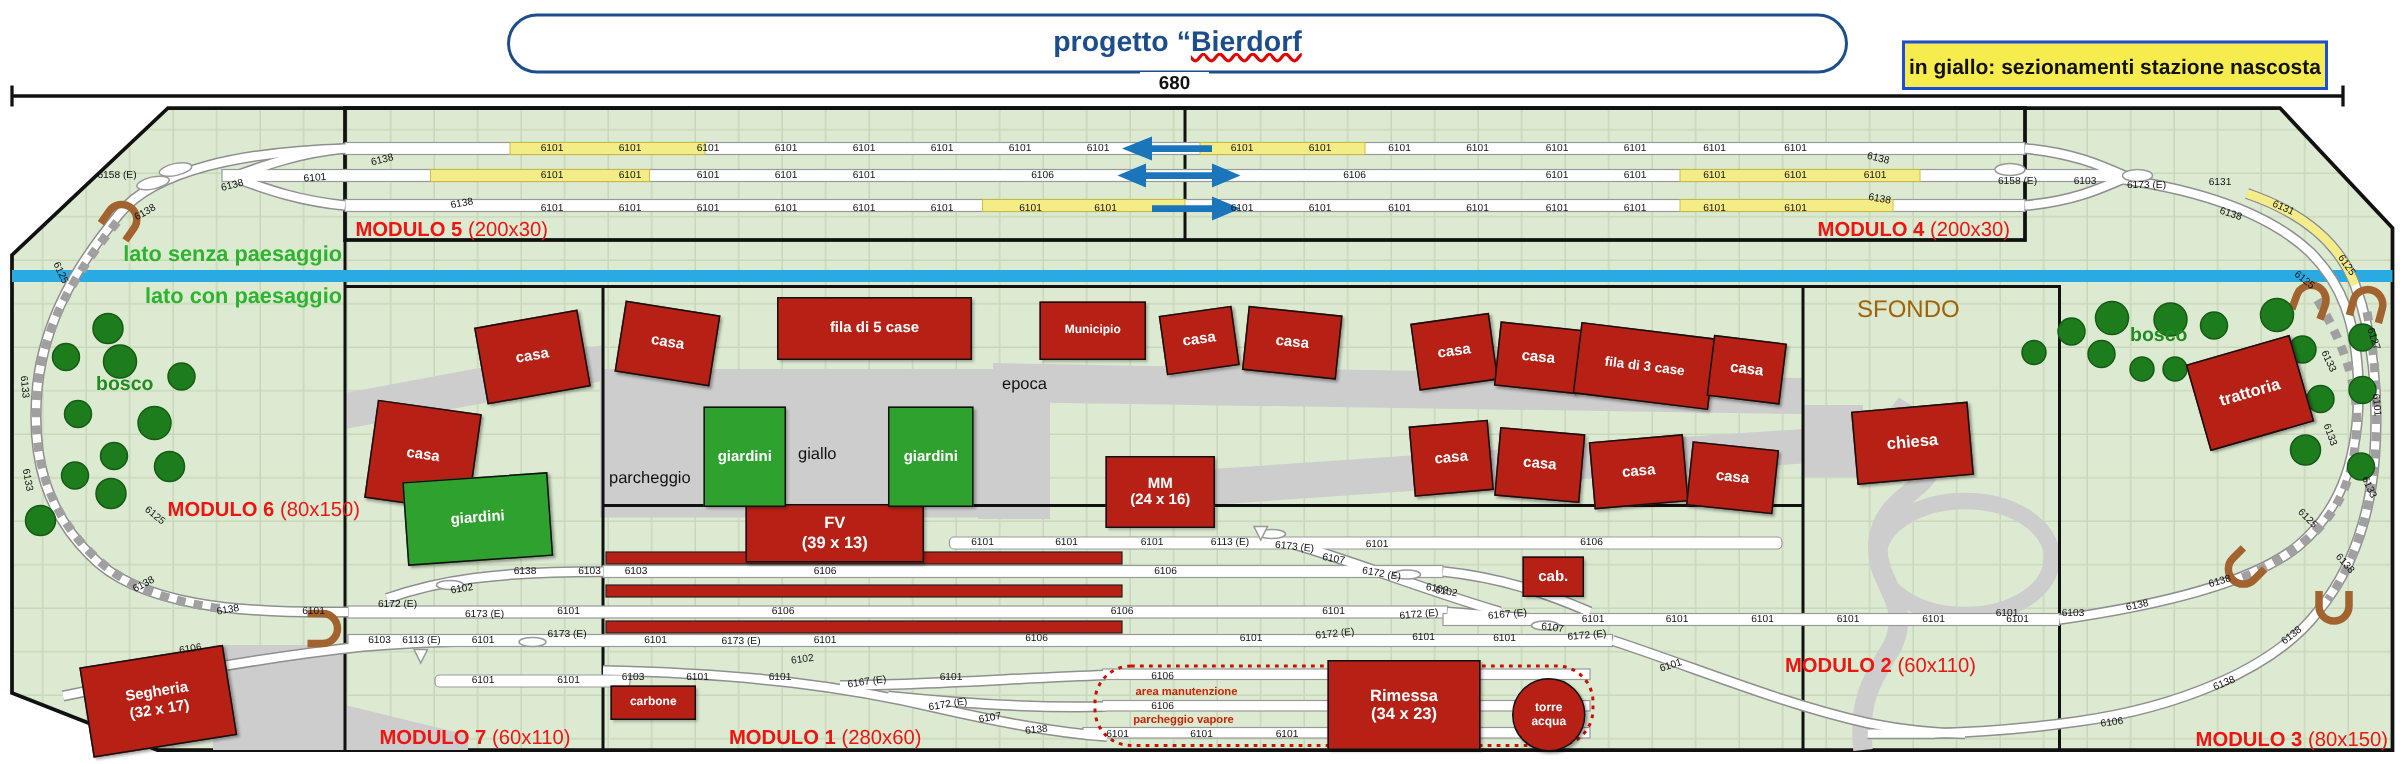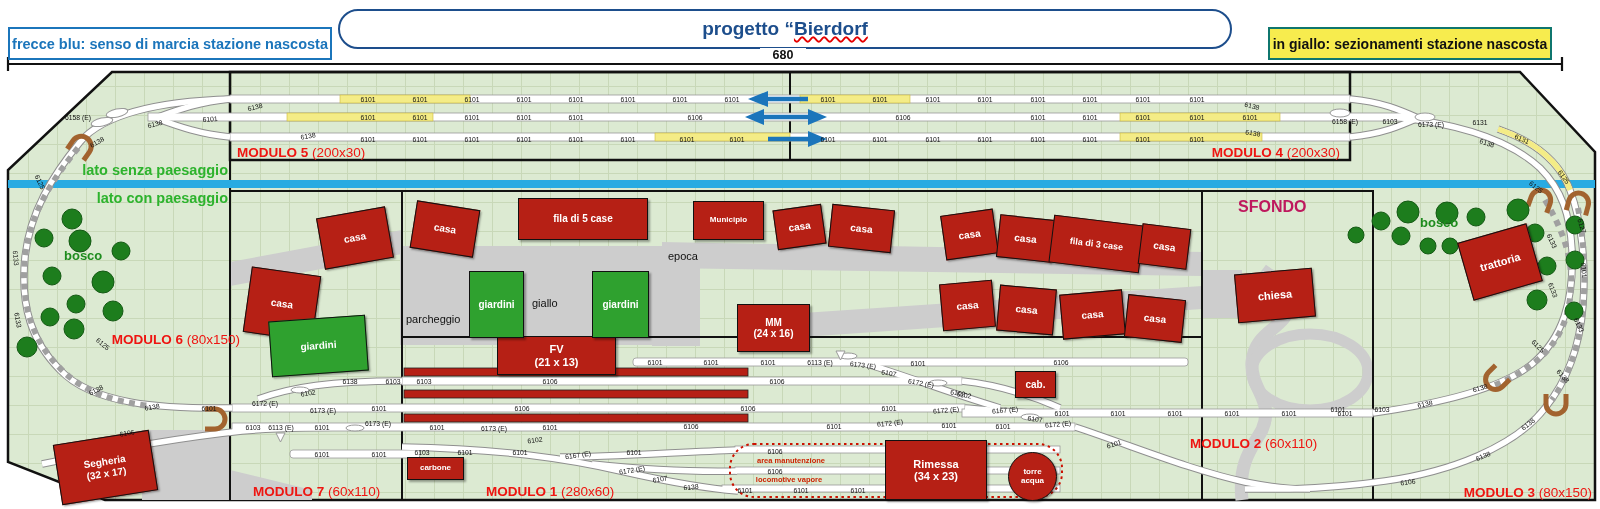--- a/index.html
+++ b/index.html
@@ -1,36 +1,36 @@
 <!DOCTYPE html>
 <html><head>
 <meta charset="utf-8">
 <style>
   body{margin:0;background:#fff}
   #wrap{position:relative;width:1600px;height:509px;background:#fff;font-family:"Liberation Sans",sans-serif;overflow:hidden}
   #plan{position:absolute;left:0;top:0}
   
   .legend{position:absolute;display:flex;align-items:center;justify-content:center;font-weight:bold;white-space:nowrap}
   #legend-blue{left:8px;top:27px;width:320px;height:29px;border:2px solid #1b75bb;color:#1b75bb;background:#fff;font-size:14.5px}
-  #legend-yellow{left:1268px;top:27px;width:280px;height:29px;border:2px solid #0f766e;color:#111;background:#f7ec4e;font-size:14px}
+  #legend-yellow{left:1268px;top:27px;width:280px;height:29px;border:2px solid #1d4ed8;color:#111;background:#f7ec4e;font-size:14px}
   #title-box{position:absolute;left:338px;top:9px;width:890px;height:36px;border:2.5px solid #1d4e8c;border-radius:20px;background:#fff;display:flex;align-items:center;justify-content:center;color:#1d4e8c;font-weight:bold;font-size:19px}
   #title-box span{white-space:pre}
   #title-name{text-decoration:underline;text-decoration-style:wavy;text-decoration-color:#e60000;text-decoration-thickness:1.5px}
   #dim-label{position:absolute;left:760px;top:48px;width:46px;text-align:center;font-weight:bold;font-size:12.5px;color:#111;background:#fff}
   
   .tl{position:absolute;font-size:6.8px;color:#111;white-space:nowrap;transform:translate(-50%,-50%)}
   .bld{position:absolute;background:#b62015;border:1.6px solid #111;color:#fff;display:flex;flex-direction:column;align-items:center;justify-content:center;font-weight:bold;font-size:10px;text-align:center;line-height:1.12;box-shadow:1.5px 1.5px 2px rgba(0,0,0,.35)}
   .bld.grn{background:#2fa12f}
   .bld.circ{border-radius:50%}
   .modlab{position:absolute;font-size:13.5px;color:#ee1511;white-space:nowrap}
   .modlab b{font-weight:bold}
   .greenlab{position:absolute;color:#2db32d;font-weight:bold;font-size:14.5px;white-space:nowrap}
   .arealab{position:absolute;color:#111;font-size:11px;white-space:nowrap}
   .boscolab{position:absolute;color:#1e8c1e;font-weight:bold;font-size:13px}
-  #sfondo-label{position:absolute;left:1238px;top:198px;color:#be185d;font-weight:bold;font-size:16px}
+  #sfondo-label{position:absolute;left:1238px;top:198px;color:#a16207;font-weight:normal;font-size:16px}
   .maint{position:absolute;color:#cc2200;font-weight:bold;font-size:7.5px;text-align:center;white-space:nowrap}
 </style>
 </head>
 <body>
 
 <div id="wrap">
 
   <svg id="plan" width="1600" height="509" viewBox="0 0 1600 509">
     <defs>
       <pattern id="gp" width="29" height="29" patternUnits="userSpaceOnUse">
@@ -267,21 +267,21 @@
       </div>
       <div class="bld" style="left: 1464px; top: 232px; width: 70px; height: 58px; transform: rotate(-16deg); font-size: 11px;">
         <span>trattoria</span>
       </div>
       <div class="bld" style="left: 737px; top: 304px; width: 71px; height: 46px; font-size: 10px;">
         <span>MM</span>
         <span>(24 x 16)</span>
       </div>
       <div class="bld" style="left: 497px; top: 336px; width: 117px; height: 37px; font-size: 11px;">
         <span>FV</span>
-        <span>(21 x 13)</span>
+        <span>(39 x 13)</span>
       </div>
       <div class="bld grn" style="left: 469px; top: 271px; width: 53px; height: 65px;">
         <span>giardini</span>
       </div>
       <div class="bld grn" style="left: 592px; top: 271px; width: 55px; height: 65px;">
         <span>giardini</span>
       </div>
       <div class="bld" style="left: 407px; top: 457px; width: 55px; height: 21px; font-size: 8px;">
         <span>carbone</span>
       </div>
@@ -442,23 +442,20 @@
       <span class="tl" style="left: 323px; top: 410px;">6173 (E)</span>
       <span class="tl" style="left: 379px; top: 408px;">6101</span>
       <span class="tl" style="left: 253px; top: 427px;">6103</span>
       <span class="tl" style="left: 281px; top: 427px;">6113 (E)</span>
       <span class="tl" style="left: 322px; top: 427px;">6101</span>
       <span class="tl" style="left: 378px; top: 423px;">6173 (E)</span>
       <span class="tl" style="left: 322px; top: 454px;">6101</span>
       <span class="tl" style="left: 379px; top: 454px;">6101</span>
     </div>
 
-  <div id="legend-blue" class="legend">
-      <span>frecce blu: senso di marcia stazione nascosta</span>
-    </div>
   <div id="title-box">
     <span>progetto “</span>
       <span id="title-name">Bierdorf</span>
   </div>
   <div id="legend-yellow" class="legend">
       <span>in giallo: sezionamenti stazione nascosta</span>
     </div>
   <div id="dim-label">680</div>
 
   <div class="modlab" style="left:237px;top:145px"><b>MODULO 5</b> <span>(200x30)</span></div>
@@ -471,15 +468,15 @@
 
   <div class="greenlab" style="left:8px;top:162px;width:220px;text-align:right">lato senza paesaggio</div>
   <div class="greenlab" style="left:8px;top:190px;width:220px;text-align:right">lato con paesaggio</div>
   <div id="sfondo-label">SFONDO</div>
   <div class="boscolab" style="left:64px;top:248px">bosco</div>
   <div class="boscolab" style="left:1420px;top:215px">bosco</div>
   <div class="arealab" style="left:668px;top:250px">epoca</div>
   <div class="arealab" style="left:532px;top:297px">giallo</div>
   <div class="arealab" style="left:406px;top:313px">parcheggio</div>
   <div class="maint" style="left:736px;top:456px;width:110px">area manutenzione</div>
-  <div class="maint" style="left:734px;top:475px;width:110px">locomotive  vapore</div>
+  <div class="maint" style="left:734px;top:475px;width:110px">parcheggio  vapore</div>
 
 </div>
 
 </body></html>

